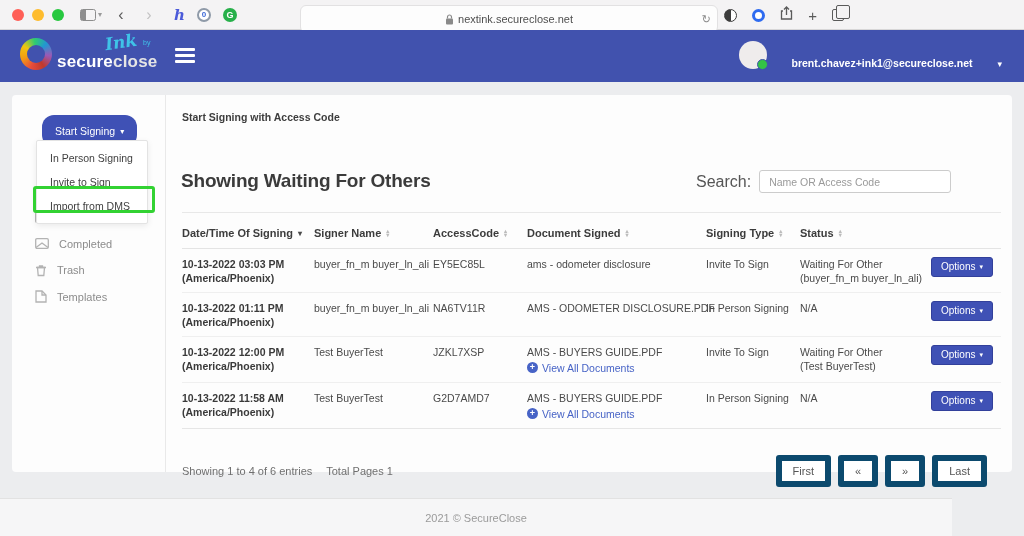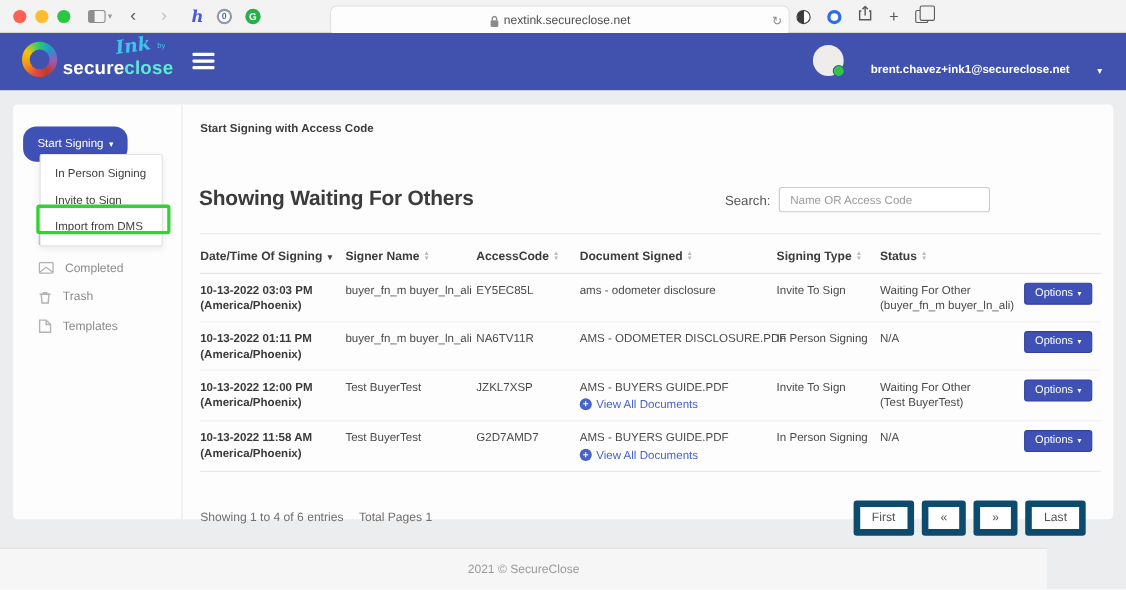--- a/index.html
+++ b/index.html
@@ -39,56 +39,56 @@
                         border:1.5px solid #5a5a5a; border-radius:2px; background:#f4f3f4; }
 
   
   .appheader { position:absolute; left:0; top:30px; width:1024px; height:52px; background:#4152ae; }
   .brand { position:absolute; left:20px; top:8px; display:flex; align-items:flex-end; }
   .brand-mark { width:32px; height:32px; border-radius:50%; margin-right:5px;
     background:conic-gradient(from 200deg,#e74c3c,#f39c12,#f1c40f,#2ecc71,#2196d3,#9b59b6,#c0392b,#e74c3c); position:relative; }
   .brand-mark::after { content:""; position:absolute; left:7px; top:7px; width:18px; height:18px; border-radius:50%; background:#4152ae; }
   .brand-words { position:relative; padding-top:12px; }
   .brand-line { font-size:17px; font-weight:bold; letter-spacing:0.2px; line-height:1; }
-  .brand-secure { color:#ffffff; } .brand-close { color:#5eead4; }
+  .brand-secure { color:#ffffff; } .brand-close { color:#e5e5e5; }
   .brand-ink { position:absolute; top:-9px; left:48px; color:#3fc3e8; font-family:"DejaVu Serif", serif;
                font-style:italic; font-weight:bold; font-size:17px; transform:rotate(-8deg); }
   .brand-by { position:absolute; top:-2px; left:86px; color:#3fc3e8; font-size:7px; }
   .hamburger { position:absolute; left:175px; top:18px; width:20px; cursor:pointer; }
   .hamburger .bar { height:2.5px; background:#fff; border-radius:1px; margin-bottom:3.5px; }
   .userbox { position:absolute; right:22px; top:11px; display:flex; align-items:flex-end; gap:25px; cursor:pointer; }
   .avatar { width:28px; height:28px; border-radius:50%; background:#efecec; position:relative; }
   .avatar::after { content:""; position:absolute; right:-1px; bottom:-1px; width:9px; height:9px;
                    border-radius:50%; background:#34c345; border:1.5px solid #4152ae; }
   .useremail { color:#fff; font-size:10.5px; font-weight:bold; }
   .user-caret { color:#fff; font-size:9px; }
 
   
   .card { position:absolute; left:12px; top:95px; width:1000px; height:377px; background:#fdfdfd; border-radius:4px; }
   .vdivider { position:absolute; left:165px; top:95px; height:377px; width:1px; background:#e9e9e9; }
 
   
-  .start-btn { position:absolute; left:21px; top:115px; height:23px; padding:16px 13px; background:#3f51b5;
+  .start-btn { position:absolute; left:42px; top:115px; height:23px; padding:16px 13px; background:#3f51b5;
                border:none; border-radius:12px; color:#fff; font-size:10.5px; display:flex; align-items:center; gap:5px; cursor:pointer; }
   .start-btn .caret { font-size:8px; }
   .dropdown { position:absolute; left:36px; top:140px; width:112px; background:#fff; border:1px solid #e3e3e3;
               border-radius:2px; box-shadow:0 2px 6px rgba(0,0,0,0.08); padding:5px 0; z-index:5; }
   .dropdown .item { padding:6px 13px; font-size:10.5px; color:#3f3f3f; white-space:nowrap; cursor:pointer; }
   .annotation { position:absolute; left:33px; top:186px; width:122px; height:27px; border:3px solid #32d232;
                 border-radius:3px; z-index:6; pointer-events:none; }
   .side-list { position:absolute; left:35px; top:204px; z-index:1; }
   .side-item { display:flex; align-items:center; gap:10px; height:26.5px; cursor:pointer; }
   .side-item svg { flex:none; }
   .side-label { font-size:11px; color:#8c8c8c; }
 
   
   .section-title { position:absolute; left:182px; top:111px; font-size:10.5px; font-weight:bold; color:#3d3d3d; }
   .page-title { position:absolute; left:181px; top:170px; font-size:19px; font-weight:bold; color:#3b3b3b; letter-spacing:-0.2px; }
   .search-row { position:absolute; left:659px; top:170px; display:flex; align-items:center; gap:8px; }
-  .search-label { font-size:12px; color:#555; }
+  .search-label { font-size:16px; color:#555;margin-left:37px; }
   .search-input { width:192px; height:23px; border:1px solid #ccc; border-radius:3px; font-size:10.5px;
                   padding:0 9px; color:#444; font-family:"Liberation Sans", sans-serif; }
   .search-input::placeholder { color:#9a9a9a; }
 
   .table-wrap { position:absolute; left:182px; top:212px; width:819px; border-top:1px solid #e8e8e8; }
   .trow { display:grid; grid-template-columns:132px 119px 94px 179px 94px 131px 1fr; align-items:start; }
   .thead { padding:14px 0 9px 0; border-bottom:1px solid #e4e4e4; }
   .th { font-size:11px; font-weight:bold; color:#3c3c3c; white-space:nowrap; display:flex; align-items:center; gap:5px; cursor:pointer; }
   .sort-desc { font-size:8px; color:#4a4a4a; }
   .sort-stack { display:inline-flex; flex-direction:column; line-height:4.5px; font-size:6px; color:#bcbcbc; }

